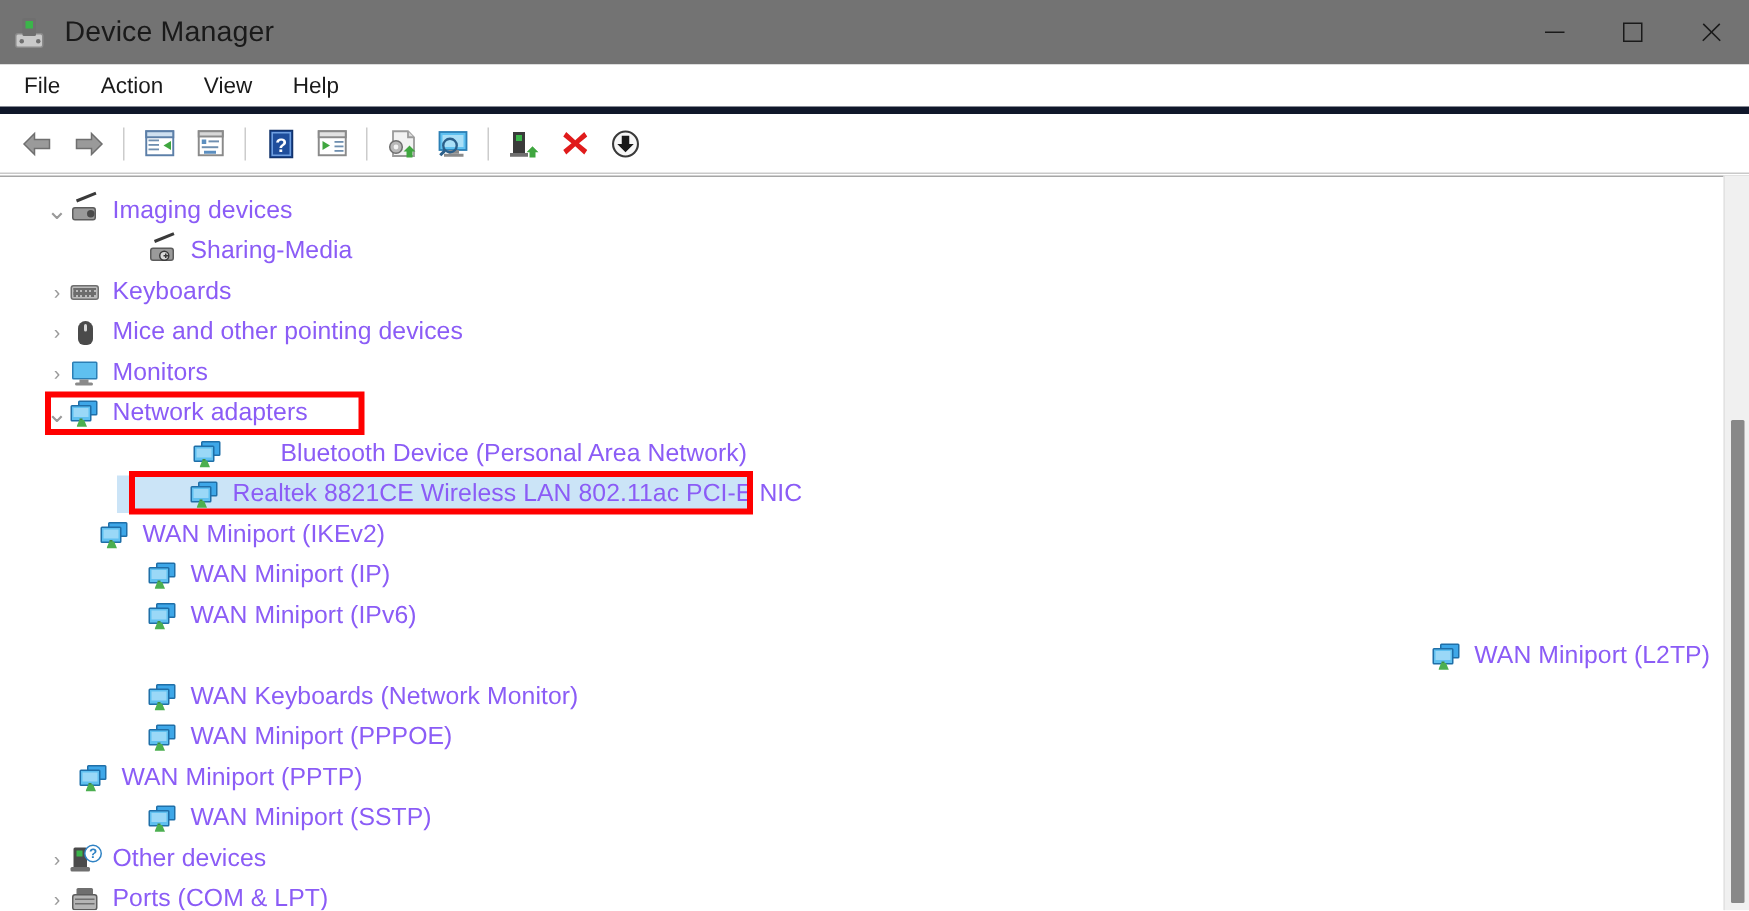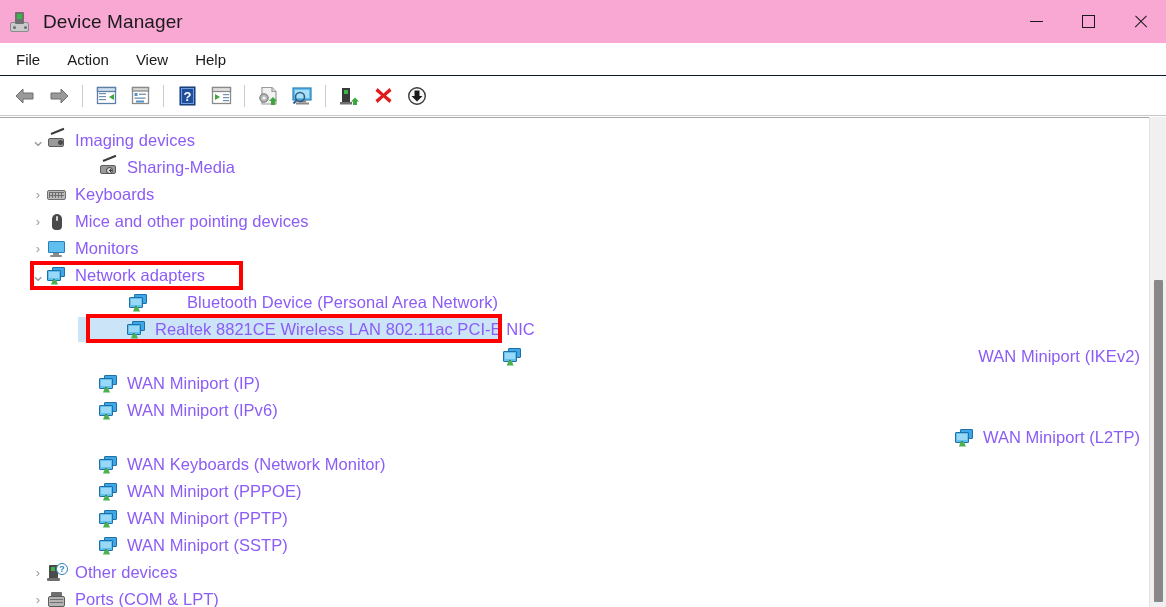--- a/index.html
+++ b/index.html
@@ -16,21 +16,21 @@
     height: 607px;
     background: #ffffff;
     overflow: hidden;
   }
 
   
   .titlebar {
     position: absolute;
     top: 0; left: 0;
     width: 1166px; height: 43px;
-    background: #f9a8d4;
+    background: #737373;
     display: flex;
     align-items: center;
   }
   .title-icon {
     width: 22px; height: 22px;
     margin-left: 9px;
     position: relative;
     flex: 0 0 auto;
   }
   .title-icon .dev-body {
@@ -112,21 +112,21 @@
   .glyph-close::after  { transform: rotate(-45deg); }
 
   
   .menubar {
     position: absolute;
     top: 43px; left: 0;
     width: 1166px; height: 33px;
     background: #ffffff;
     display: flex;
     align-items: center;
-    border-bottom: 1px solid #0f172a;
+    border-bottom: 5px solid #0f172a;
     box-sizing: border-box;
   }
   .menu-item {
     font-size: 15px;
     color: #1a1a1a;
     padding: 4px 11px;
     margin-left: 5px;
     border-radius: 3px;
     white-space: nowrap;
   }
@@ -593,21 +593,21 @@
           <span class="chev"></span>
           <span class="row-icon"><span class="ic-net"><span class="m-back"></span><span class="m-front"></span><span class="m-screen"></span><span class="cord"></span><span class="base"></span></span></span>
           <span class="row-label">Bluetooth Device (Personal Area Network)</span>
         </div>
         <div class="row" style="padding-left: 110px;">
           <span class="row-hl" style="left:78px; width:420px;"></span>
           <span class="chev"></span>
           <span class="row-icon"><span class="ic-net"><span class="m-back"></span><span class="m-front"></span><span class="m-screen"></span><span class="cord"></span><span class="base"></span></span></span>
           <span class="row-label">Realtek 8821CE Wireless LAN 802.11ac PCI-E NIC</span>
         </div>
-        <div class="row" style="padding-left: 38px; justify-content: space-between;">
+        <div class="row" style="padding-left: 50px;">
           <span class="chev"></span>
           <span class="row-icon"><span class="ic-net"><span class="m-back"></span><span class="m-front"></span><span class="m-screen"></span><span class="cord"></span><span class="base"></span></span></span>
           <span class="row-label">WAN Miniport (IKEv2)</span>
         </div>
         <div class="row" style="padding-left: 82px;">
           <span class="chev"></span>
           <span class="row-icon"><span class="ic-net"><span class="m-back"></span><span class="m-front"></span><span class="m-screen"></span><span class="cord"></span><span class="base"></span></span></span>
           <span class="row-label">WAN Miniport (IP)</span>
         </div>
         <div class="row" style="padding-left: 82px;">
@@ -623,21 +623,21 @@
         <div class="row" style="padding-left: 82px;">
           <span class="chev"></span>
           <span class="row-icon"><span class="ic-net"><span class="m-back"></span><span class="m-front"></span><span class="m-screen"></span><span class="cord"></span><span class="base"></span></span></span>
           <span class="row-label">WAN Keyboards (Network Monitor)</span>
         </div>
         <div class="row" style="padding-left: 82px;">
           <span class="chev"></span>
           <span class="row-icon"><span class="ic-net"><span class="m-back"></span><span class="m-front"></span><span class="m-screen"></span><span class="cord"></span><span class="base"></span></span></span>
           <span class="row-label">WAN Miniport (PPPOE)</span>
         </div>
-        <div class="row" style="padding-left: 82px;">
+        <div class="row" style="padding-left: 36px;">
           <span class="chev"></span>
           <span class="row-icon"><span class="ic-net"><span class="m-back"></span><span class="m-front"></span><span class="m-screen"></span><span class="cord"></span><span class="base"></span></span></span>
           <span class="row-label">WAN Miniport (PPTP)</span>
         </div>
         <div class="row" style="padding-left: 82px;">
           <span class="chev"></span>
           <span class="row-icon"><span class="ic-net"><span class="m-back"></span><span class="m-front"></span><span class="m-screen"></span><span class="cord"></span><span class="base"></span></span></span>
           <span class="row-label">WAN Miniport (SSTP)</span>
         </div>
         <div class="row" style="padding-left: 30px;">

